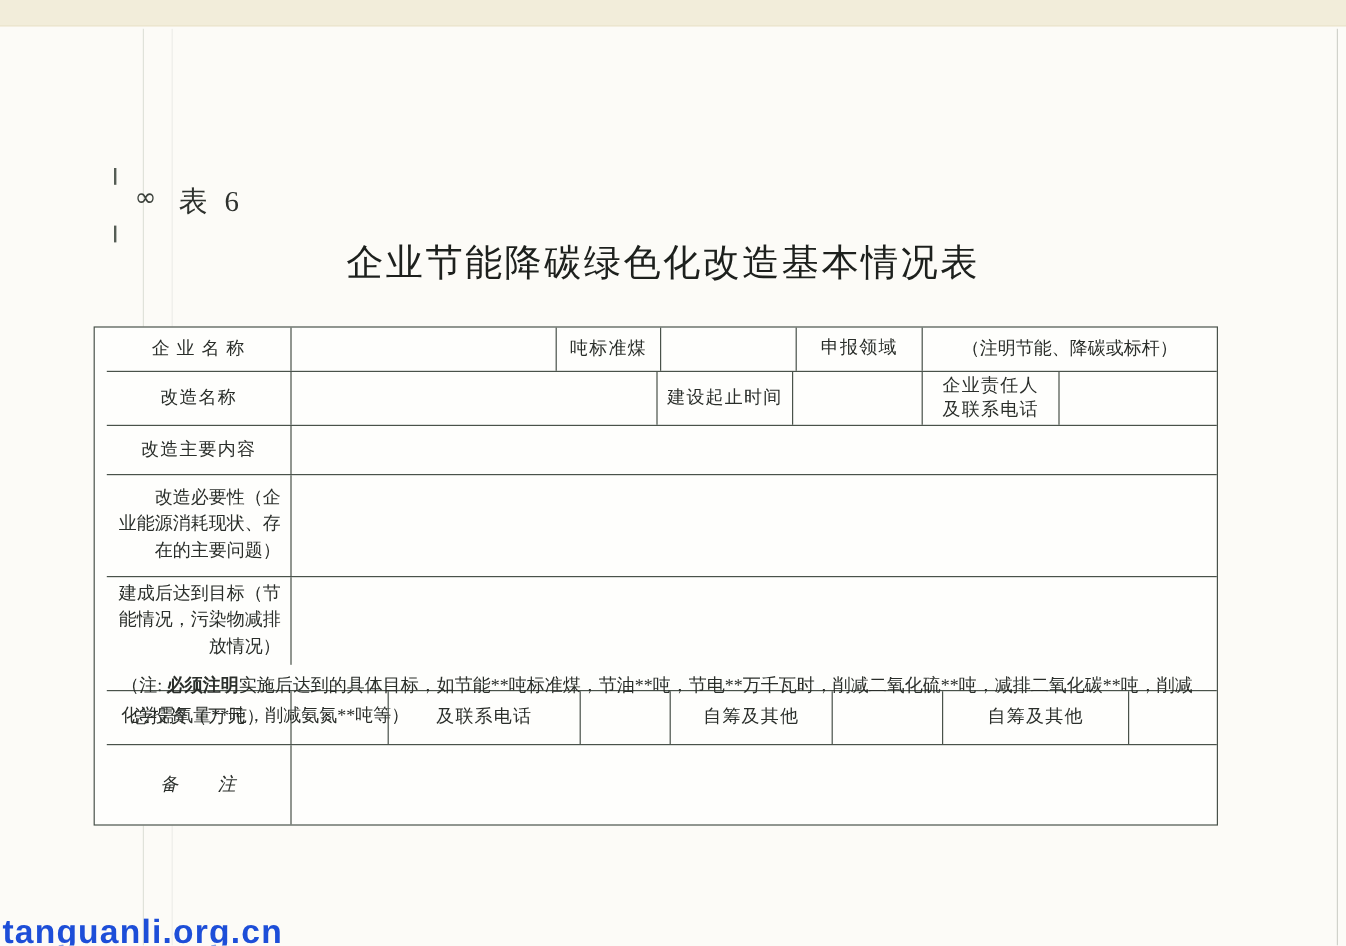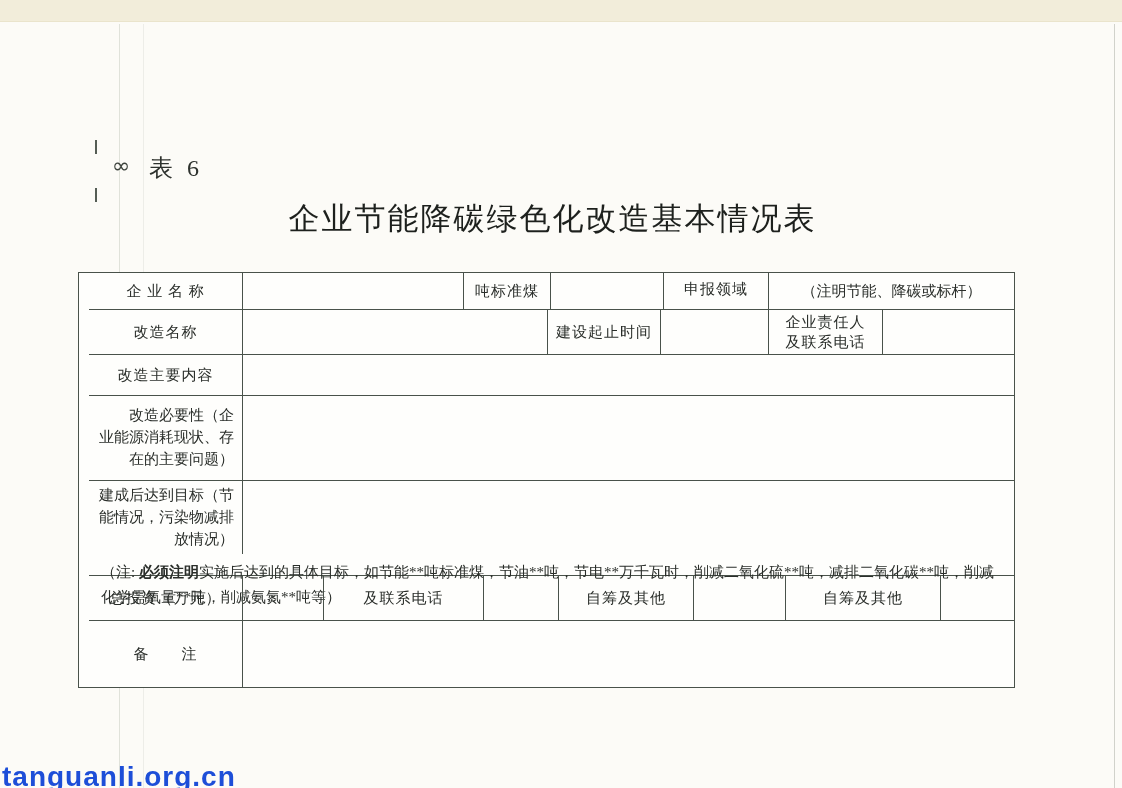--- a/index.html
+++ b/index.html
@@ -32,21 +32,21 @@
   .tbl{position:absolute;left:78px;top:272px;width:935px;border:1px solid #49524a;background:#fefefc;}
   .row{display:flex;border-bottom:1px solid #49524a;margin-left:10px;}
   .row:last-child{border-bottom:none;}
   .cell{box-sizing:border-box;border-right:1px solid #49524a;display:flex;align-items:center;justify-content:center;
     font-size:15px;line-height:1.5;color:#2a2e2a;padding:2px 6px;}
   .cell.last{border-right:none;flex:1;}
   .cell.blank{background:transparent;}
   .w154{width:154px;}.w221{width:221px;}.w87{width:87px;}.w113{width:113px;}.w105{width:105px;font-family:Liberation Mono, monospace;}
   .w305{width:305px;}.w108{width:108px;}.w114{width:114px;}
   .w81{width:81px;}.w160{width:160px;}.w75{width:75px;}.w135{width:135px;}.w92{width:92px;}.w155{width:155px;text-align:right;}
-  .h36{height:36px;}.h44{height:44px;}.h40{height:40px;}.h84{height:84px;}.h94{height:94px;flex-direction:column;}.h66{height:66px;}
+  .h36{height:36px;}.h44{height:44px;}.h40{height:40px;}.h84{height:84px;}.h94{height:94px;flex-direction:column;}.h66{height:66px;font-style:italic;}
   .lbl{letter-spacing:1px;}
   .lbl-wrap{justify-content:flex-start;align-items:center;text-align:right;padding:4px 8px;}
   .lbl-wrap .para{text-indent:1.5em;line-height:1.45;}
   .lbl-wrap .para.noindent{text-indent:0;}
   .two-line{flex-direction:column;line-height:1.35;padding:2px 4px;}
   .note-cell{justify-content:flex-start;align-items:center;text-align:left;padding:6px 12px;line-height:1.65;}
   .note-cell .b{font-weight:700;}
 
   
   .watermark{position:absolute;left:2px;top:761px;font-family:"Liberation Sans","DejaVu Sans",sans-serif;

